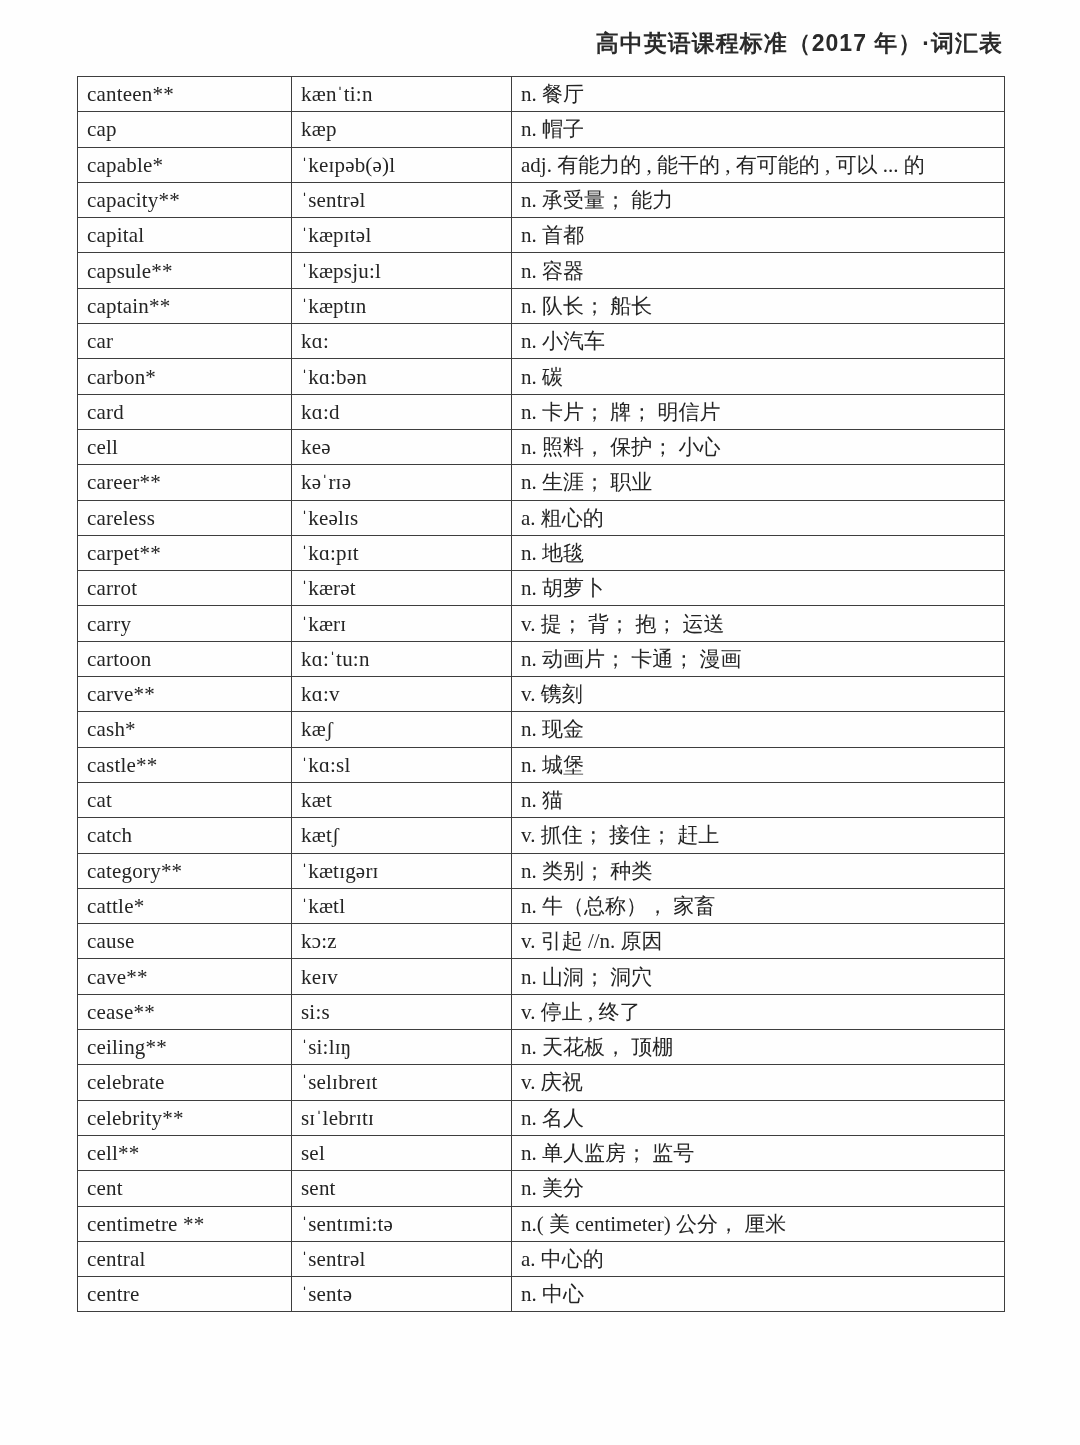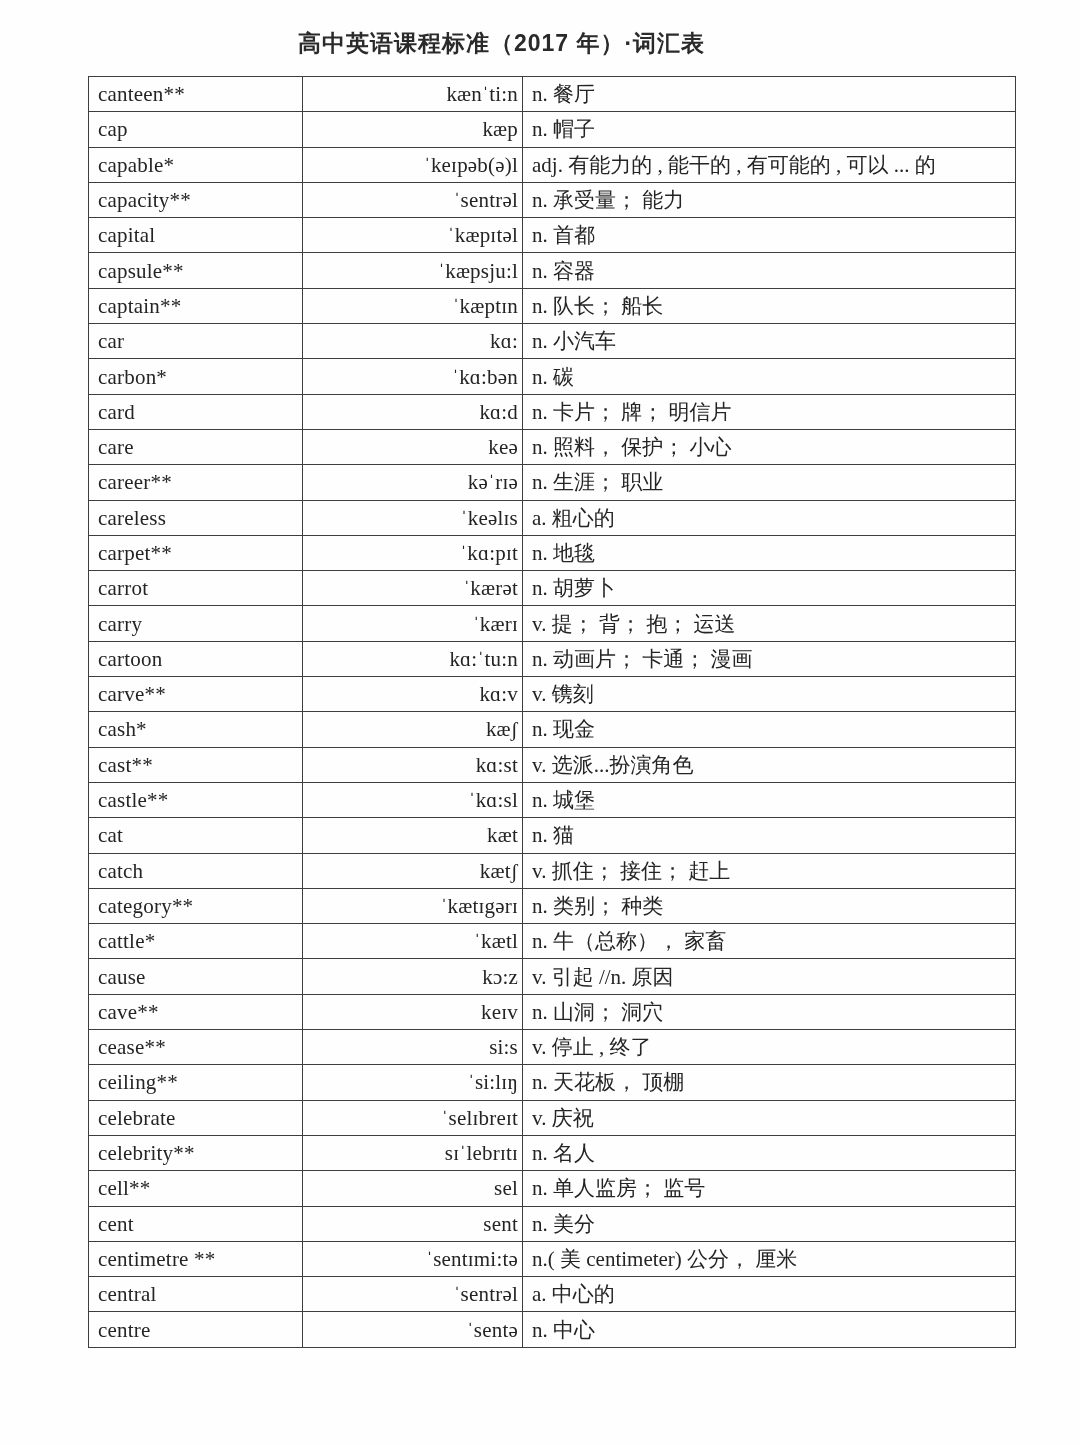--- a/index.html
+++ b/index.html
@@ -14,48 +14,48 @@
     background: #fefefe;
     overflow: hidden;
     font-family: "Liberation Serif", "DejaVu Serif", serif;
     color: #242424;
   }
   .header {
     position: absolute;
     top: 28px;
     left: 0;
     right: 77px;
-    text-align: center;
+    text-align: right;
     font-family: "Liberation Sans", "DejaVu Sans", sans-serif;
     font-weight: 600;
     font-size: 23px;
     letter-spacing: 1px;
     color: #2a2a2a;
     white-space: nowrap;
   }
   table.vocab {
     position: absolute;
-    left: 88px;
+    left: 77px;
     top: 76px;
     width: 927px;
     border-collapse: collapse;
     table-layout: fixed;
   }
   table.vocab td {
     border: 1.6px solid #3e3e3e;
     height: 34.3px;
     padding: 0 4px 0 9px;
     font-size: 21px;
     line-height: 1.05;
     vertical-align: middle;
     white-space: nowrap;
     overflow: hidden;
   }
   td.c-word     { letter-spacing: 0.2px; }
-  td.c-phonetic { letter-spacing: 0.2px; text-align: right; }
+  td.c-phonetic { letter-spacing: 0.2px; }
   td.c-meaning  { }
 </style>
 </head>
 <body>
 
 <div class="page">
 
   <div class="header">
     <span>高中英语课程标准（2017 年）·词汇表</span>
   </div>
@@ -111,21 +111,21 @@
           <td class="c-word">carbon*</td>
           <td class="c-phonetic">ˈkɑ:bən</td>
           <td class="c-meaning">n. 碳</td>
         </tr>
         <tr>
           <td class="c-word">card</td>
           <td class="c-phonetic">kɑ:d</td>
           <td class="c-meaning">n. 卡片； 牌； 明信片</td>
         </tr>
         <tr>
-          <td class="c-word">care</td>
+          <td class="c-word">cell</td>
           <td class="c-phonetic">keə</td>
           <td class="c-meaning">n. 照料， 保护； 小心</td>
         </tr>
         <tr>
           <td class="c-word">career**</td>
           <td class="c-phonetic">kəˈrɪə</td>
           <td class="c-meaning">n. 生涯； 职业</td>
         </tr>
         <tr>
           <td class="c-word">careless</td>
@@ -156,25 +156,20 @@
           <td class="c-word">carve**</td>
           <td class="c-phonetic">kɑ:v</td>
           <td class="c-meaning">v. 镌刻</td>
         </tr>
         <tr>
           <td class="c-word">cash*</td>
           <td class="c-phonetic">kæʃ</td>
           <td class="c-meaning">n. 现金</td>
         </tr>
         <tr>
-          <td class="c-word">cast**</td>
-          <td class="c-phonetic">kɑ:st</td>
-          <td class="c-meaning">v. 选派...扮演角色</td>
-        </tr>
-        <tr>
           <td class="c-word">castle**</td>
           <td class="c-phonetic">ˈkɑ:sl</td>
           <td class="c-meaning">n. 城堡</td>
         </tr>
         <tr>
           <td class="c-word">cat</td>
           <td class="c-phonetic">kæt</td>
           <td class="c-meaning">n. 猫</td>
         </tr>
         <tr>

